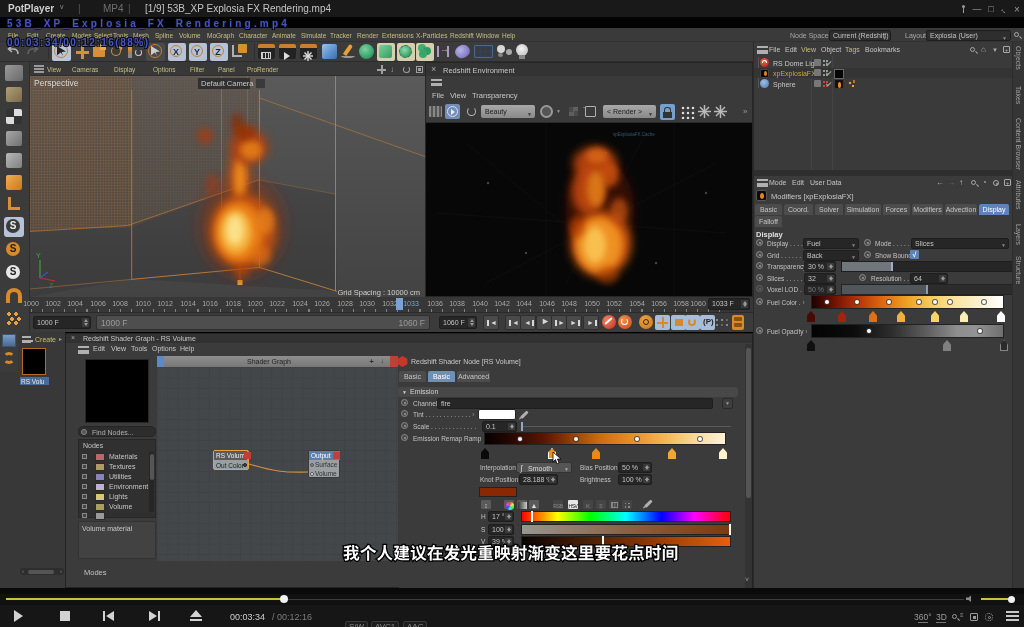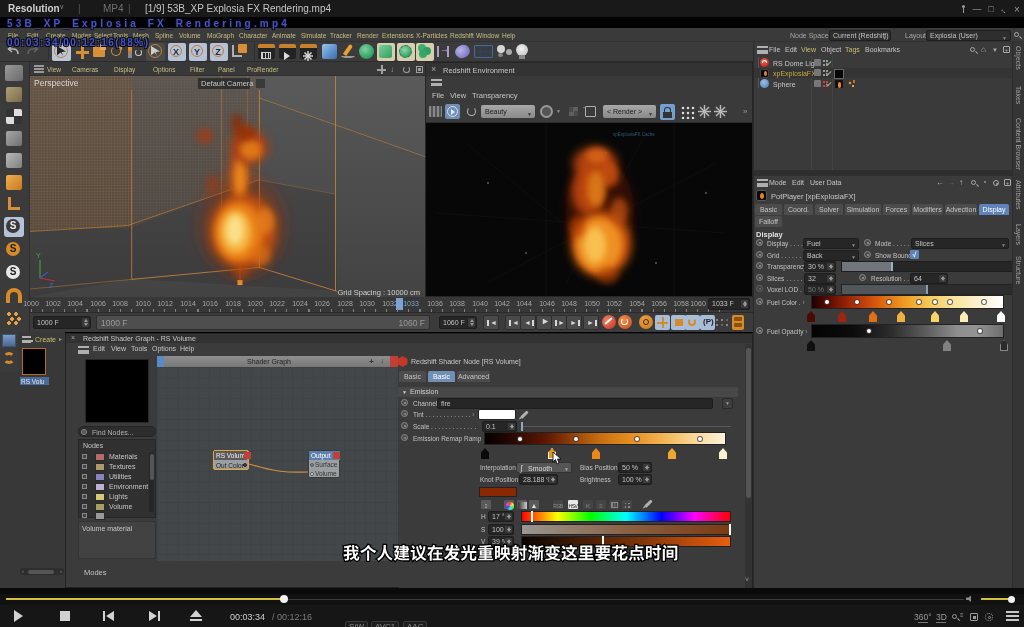--- a/index.html
+++ b/index.html
@@ -81,21 +81,21 @@
 .arc{position:absolute;border-radius:50%;border:1.6px solid #d89038;border-top-color:transparent;}
 .dblc{position:absolute;width:6px;height:6px;border:1px solid #a8a8a8;border-radius:50%;}
 .dblc:after{content:"";position:absolute;left:1.5px;top:1.5px;width:2px;height:2px;border-radius:50%;background:#a8a8a8;}
 .boxp{position:absolute;width:7px;height:7px;border:1px solid #a8a8a8;border-radius:1px;font-size:6px;line-height:6px;text-align:center;color:#a8a8a8;}
 .pencil{position:absolute;width:2.5px;height:9px;background:#b0b0b0;transform:rotate(45deg);border-radius:1px;}
 .pencil:after{content:"";position:absolute;left:0;bottom:-3px;border-left:1.25px solid transparent;border-right:1.25px solid transparent;border-top:3px solid #b0b0b0;}
 .osd{color:#4753c8;font-weight:bold;text-shadow:1px 1px 0 #0a0a14,-1px 1px 0 #0a0a14,1px -1px 0 #0a0a14,-1px -1px 0 #0a0a14;z-index:40;}
 </style></head>
 <body>
 <div class="a" id="pptitle">
-  <span class="t" style="left:8px;color:#cfcfcf;font-weight:bold;">Resolution</span>
+  <span class="t" style="left:8px;color:#cfcfcf;font-weight:bold;">PotPlayer</span>
   <span class="t" style="left:60px;color:#8a8a8a;font-size:7px;">v</span>
   <span class="t" style="left:78px;color:#555;">|</span>
   <span class="t" style="left:103px;color:#6f6f6f;">MP4</span>
   <span class="t" style="left:128px;color:#555;">|</span>
   <span class="t" style="left:145px;color:#c4c4c4;">[1/9] 53B_XP Explosia FX Rendering.mp4</span>
   <span class="winbtn" style="left:958px;">
       <span style="position:absolute;left:4px;top:1px;width:3px;height:3px;background:#9a9a9a;border-radius:50%;"></span>
       <span style="position:absolute;left:5px;top:4px;width:1.2px;height:5px;background:#9a9a9a;"></span>
     </span>
   <span class="winbtn" style="left:972px;">—</span>
@@ -784,21 +784,21 @@
     <span class="ri" style="left:182px;top:2px;color:#bbb;">←</span>
     <span class="ri" style="left:193px;top:2px;color:#666;">→</span>
     <span class="ri" style="left:205px;top:2px;color:#bbb;">↑</span>
     <div class="mag" style="left:217px;top:4px;"></div>
     <span class="ri" style="left:228px;top:2px;">◔</span>
     <div class="dblc" style="left:239px;top:4px;"></div>
     <div class="boxp" style="left:250px;top:3px;">+</div>
     <div class="a" style="left:2px;top:14px;width:11px;height:11px;border-radius:2px;background:#0a0a0a;border:1px solid #555;">
         <div style="position:absolute;left:3px;top:2px;width:4px;height:6px;background:#e88020;border-radius:50% 50% 50% 50%/60% 60% 40% 40%;"></div>
       </div>
-    <span class="a" style="left:17px;top:16px;font-size:7.5px;color:#c8c8c8;">PotPlayer [xpExplosiaFX]</span>
+    <span class="a" style="left:17px;top:16px;font-size:7.5px;color:#c8c8c8;">Modifiers [xpExplosiaFX]</span>
 
     <div class="atab" style="left:1px;top:28px;width:27px;">Basic</div>
     <div class="atab" style="left:30px;top:28px;width:29px;">Coord.</div>
     <div class="atab" style="left:61px;top:28px;width:28px;">Solver</div>
     <div class="atab" style="left:91px;top:28px;width:36px;">Simulation</div>
     <div class="atab" style="left:129px;top:28px;width:27px;">Forces</div>
     <div class="atab" style="left:158px;top:28px;width:31px;">Modifiers</div>
     <div class="atab" style="left:191px;top:28px;width:32px;">Advection</div>
     <div class="atab" style="left:225px;top:28px;width:30px;background:#5d83b8;color:#fff;">Display</div>
     <div class="atab" style="left:1px;top:40px;width:27px;">Falloff</div>

